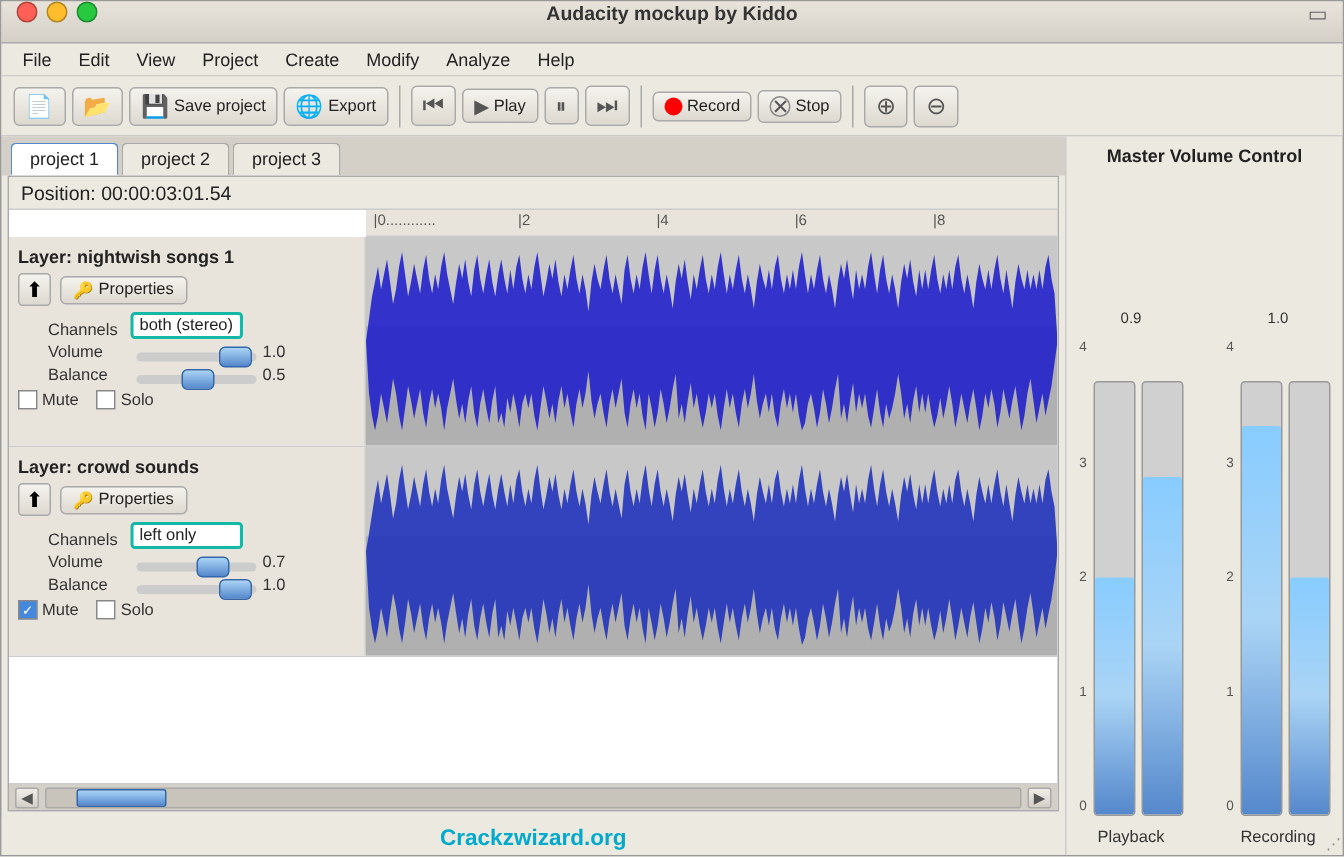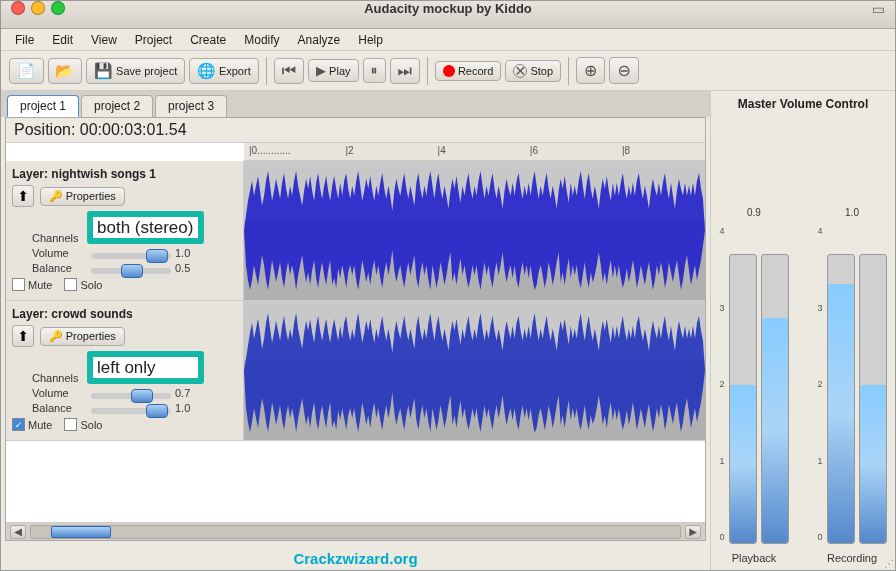--- a/index.html
+++ b/index.html
@@ -135,21 +135,21 @@
       background: #fff;
       border: 1px solid #aaa;
       margin: 0 4px 4px;
       display: flex;
       flex-direction: column;
       overflow: hidden;
     }
     .position-bar {
       background: #ece9e0;
       padding: 3px 8px;
-      font-size: 16px;
+      font-size: 13px;
       border-bottom: 1px solid #ccc;
       color: #222;
     }
     .ruler {
       height: 18px;
       background: #e8e4dc;
       border-bottom: 1px solid #ccc;
       display: flex;
       align-items: flex-end;
       padding: 0 0 2px 0;
@@ -239,24 +239,24 @@
       top: -4px;
       cursor: pointer;
     }
     .slider-val {
       font-size: 11px;
       color: #333;
       min-width: 22px;
     }
     .select-box {
       background: #fff;
-      border: 6px solid #14b8a6;
+      border: 2px solid #14b8a6;
       border-radius: 3px;
       padding: 1px 4px;
-      font-size: 17px;
+      font-size: 11px;
       color: #222;
       appearance: none;
       cursor: pointer;
     }
     .checkbox-row {
       display: flex;
       align-items: center;
       gap: 12px;
       margin-top: 4px;
     }

